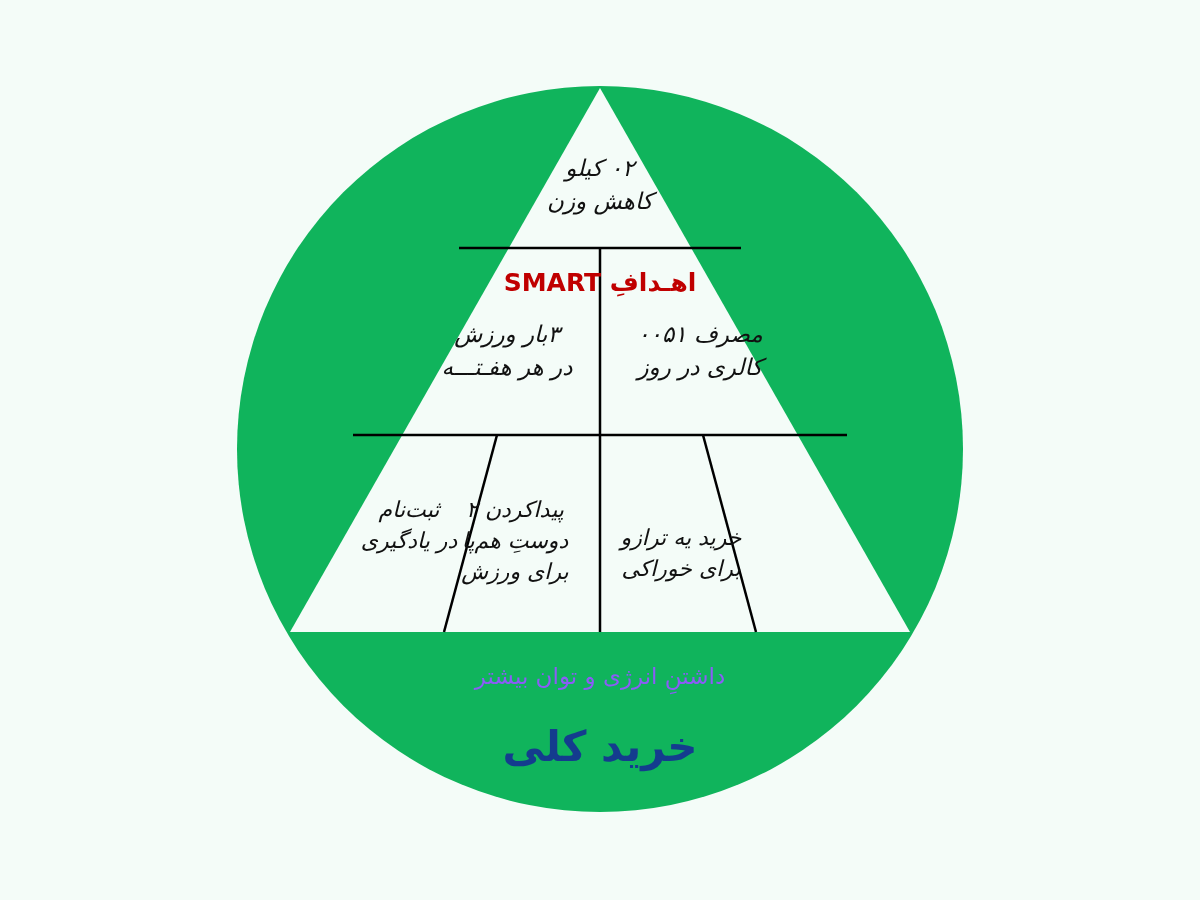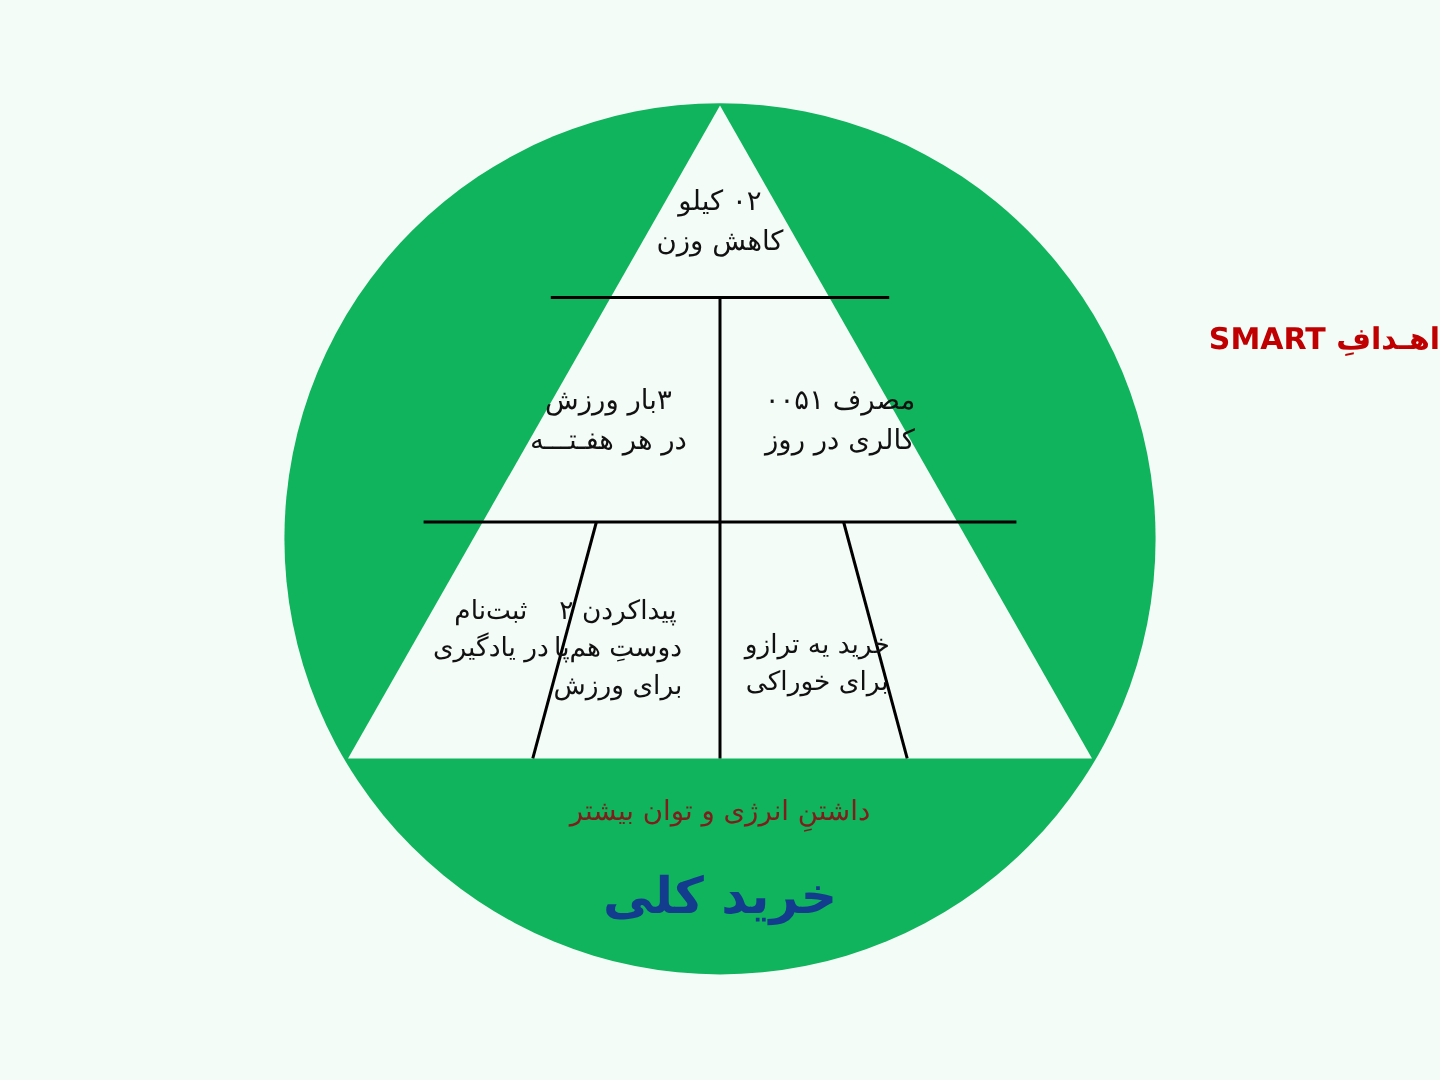--- a/index.html
+++ b/index.html
@@ -30,46 +30,47 @@
   }
   .cell-text {
     position: absolute;
     text-align: center;
     direction: rtl;
     unicode-bidi: bidi-override;
     color: #111111;
     line-height: 1.42;
     white-space: pre-line;
     pointer-events: none;
+    font-style: italic;
   }
   .tier1 { font-size: 23px; }
   .tier2 { font-size: 23px; }
   .tier3 { font-size: 22px; }
 
   #smart-title {
     position: absolute;
     left: 0;
     top: 268px;
     width: 1200px;
-    text-align: right;
+    text-align: center;
     direction: rtl;
     font-size: 25px;
     font-weight: bold;
     color: #c00000;
     letter-spacing: 0px;
   }
   #bottom-caption {
     position: absolute;
     left: 0;
     top: 663px;
     width: 1200px;
     text-align: center;
     direction: rtl;
     font-size: 23px;
-    color: #7f1d1d;
+    color: #8b5cf6;
   }
   #bottom-title {
     position: absolute;
     left: 0;
     top: 722px;
     width: 1200px;
     text-align: center;
     direction: rtl;
     font-size: 42px;
     font-weight: bold;

